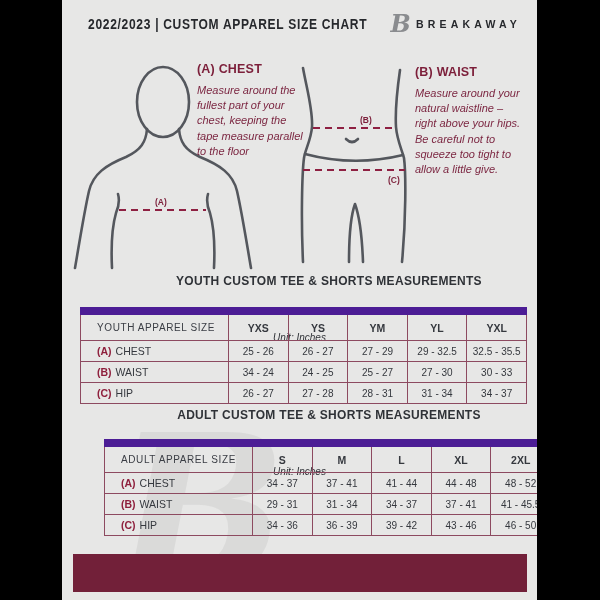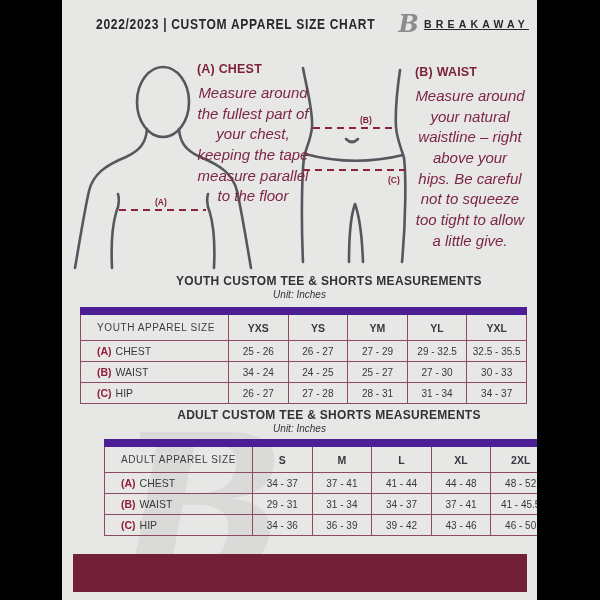--- a/index.html
+++ b/index.html
@@ -5,43 +5,43 @@
   html,body{margin:0;padding:0;}
   body{
     width:600px;height:600px;background:#000;position:relative;
     font-family:"Liberation Sans", sans-serif;overflow:hidden;
   }
   .page{
     position:absolute;left:62px;top:0;width:475px;height:600px;
     background:#e7e7e6;overflow:hidden;
   }
   
-  .hdr{position:absolute;left:12px;top:0;width:475px;height:50px;}
+  .hdr{position:absolute;left:4px;top:0;width:475px;height:50px;}
   .hdr-title{
     position:absolute;left:22px;top:16px;font-size:14px;font-weight:bold;
     color:#26282c;letter-spacing:.8px;white-space:nowrap;
     transform:scaleX(.86);transform-origin:left center;
   }
   .brand{position:absolute;right:20px;top:12px;display:flex;align-items:center;gap:5px;}
-  .brand-name{font-size:10.5px;font-weight:bold;letter-spacing:4.2px;color:#26282c;text-decoration:underline;}
+  .brand-name{font-size:10.5px;font-weight:bold;letter-spacing:4.2px;color:#26282c;}
   .logo-b{font-family:"DejaVu Serif", serif;font-style:italic;font-weight:bold;
     font-size:24px;color:#8a8c8f;line-height:1;}
   
   .fig-svg{position:absolute;left:0;top:55px;z-index:1;}
   .instr{position:absolute;z-index:2;}
   .instr h3{margin:0 0 7px 0;font-size:12.5px;font-weight:bold;color:#7c1f3a;letter-spacing:.2px;}
-  .instr p{margin:0;font-size:15px;font-style:italic;color:#7c2742;line-height:1.38;text-align:center;}
+  .instr p{margin:0;font-size:11px;font-style:italic;color:#7c2742;line-height:1.38;}
   .instr-a{left:135px;top:62px;width:112px;}
   .instr-b{left:353px;top:65px;width:110px;}
   .instr-c{left:353px;top:165px;width:114px;}
   
   .sec-title{position:absolute;left:0;width:534px;text-align:center;
     font-size:12px;font-weight:bold;color:#2f3237;letter-spacing:.3px;z-index:2;}
   .sec-unit{position:absolute;left:0;width:475px;text-align:center;
-    font-size:10px;font-style:italic;color:#2f3237;z-index:2;}
+    font-size:10px;font-style:italic;color:#2f3237;z-index:2;margin-top:43px;}
   .t-youth-title{top:274px;} .t-youth-unit{top:289px;}
   .t-adult-title{top:408px;} .t-adult-unit{top:423px;}
   table.sizes{
     position:absolute;left:18px;width:447px;border-collapse:collapse;z-index:2;
     table-layout:fixed;
   }
   .t-youth{top:307px;} .t-adult{top:439px;margin-left:24px;}
   table.sizes col.c0{width:148px;}
   table.sizes th, table.sizes td{
     border-left:1.2px solid #8d4a60;border-right:1.2px solid #8d4a60;

